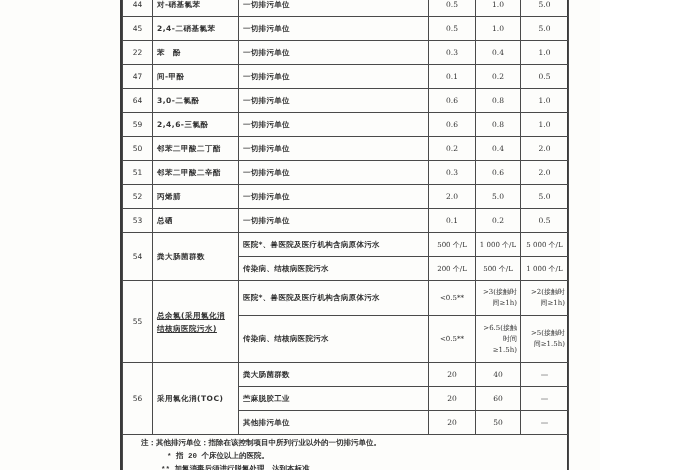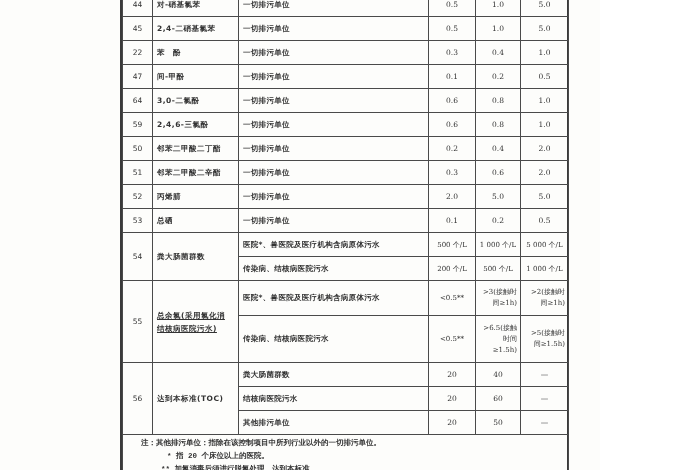--- a/index.html
+++ b/index.html
@@ -175,28 +175,28 @@
       </tr>
       <tr>
         <td class="scope" style="height:46px">传染病、结核病医院污水</td>
         <td class="val small">&lt;0.5**</td>
         <td class="val multi">&gt;6.5(接触时间≥1.5h)</td>
         <td class="val multi">&gt;5(接触时间≥1.5h)</td>
       </tr>
 
       <tr>
         <td class="no" rowspan="3">56</td>
-        <td class="name" rowspan="3">达到本标准(TOC)</td>
+        <td class="name" rowspan="3">采用氯化消(TOC)</td>
         <td class="scope" style="height:21px">粪大肠菌群数</td>
         <td class="val">20</td>
         <td class="val">40</td>
         <td class="val">—</td>
       </tr>
       <tr>
-        <td class="scope" style="height:21px">结核病医院污水</td>
+        <td class="scope" style="height:21px">苎麻脱胶工业</td>
         <td class="val">20</td>
         <td class="val">60</td>
         <td class="val">—</td>
       </tr>
       <tr>
         <td class="scope" style="height:21px">其他排污单位</td>
         <td class="val">20</td>
         <td class="val">50</td>
         <td class="val">—</td>
       </tr>

